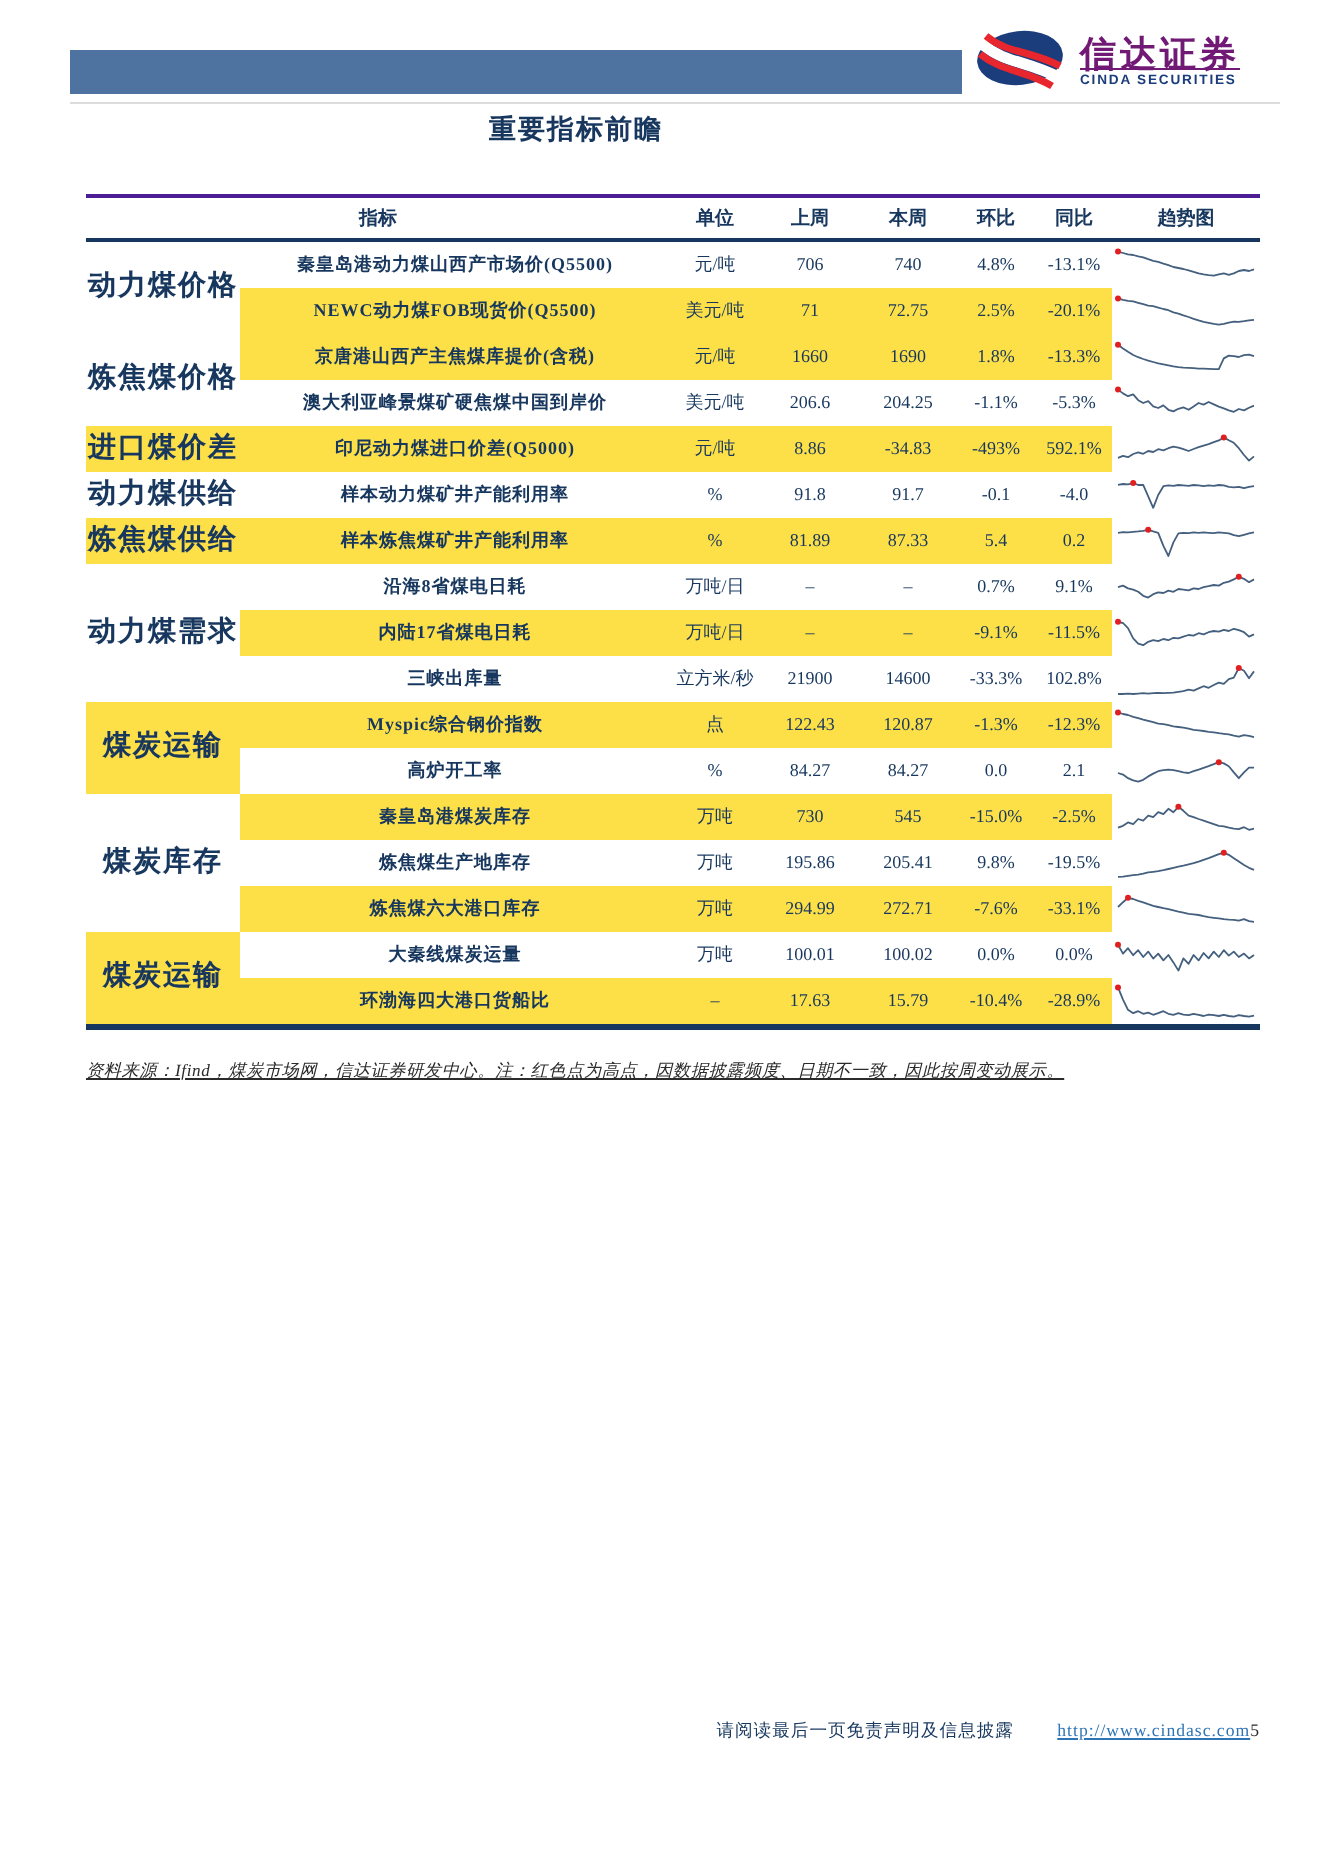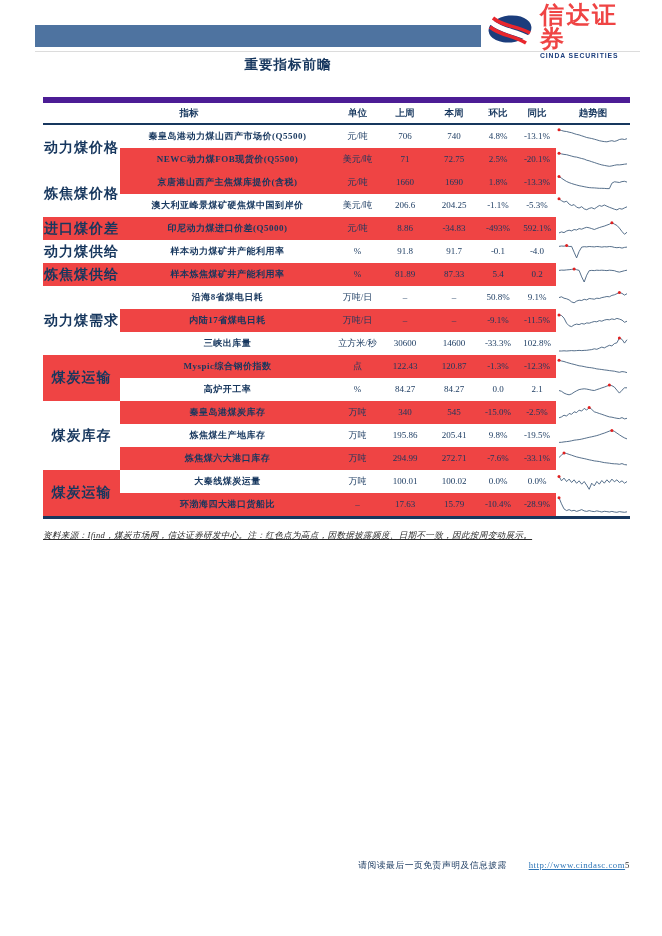--- a/index.html
+++ b/index.html
@@ -4,34 +4,34 @@
 <style>
   html,body{margin:0;padding:0;}
   body{
     width:662px;height:936px;background:#ffffff;position:relative;
     font-family:"Liberation Serif","DejaVu Serif",serif;color:#17375e;
   }
   .header-bar{position:absolute;left:35px;top:25px;width:446px;height:22px;background:#4e73a0;}
   .header-rule{position:absolute;left:35px;top:51px;width:605px;height:0;border-top:1px solid #dcdcdc;}
   .logo{position:absolute;left:487px;top:12px;width:156px;height:38px;display:flex;align-items:center;gap:7px;}
   .logo-text{display:flex;flex-direction:column;line-height:1;}
-  .logo-cn{font-size:24px;font-weight:bold;color:#ef4444;letter-spacing:2px;font-family:"Liberation Sans",sans-serif;}
+  .logo-cn{font-size:18px;font-weight:bold;color:#701a75;letter-spacing:2px;font-family:"Liberation Sans",sans-serif;text-decoration:underline;}
   .logo-en{font-size:6.8px;font-weight:bold;color:#1b3d7c;letter-spacing:0.9px;margin-top:2px;font-family:"Liberation Sans",sans-serif;}
   .page-title{position:absolute;left:0;top:56px;width:576px;text-align:center;
     font-size:13.5px;font-weight:bold;color:#17375e;letter-spacing:1px;}
   .table-wrap{position:absolute;left:43px;top:97px;width:587px;}
   table{border-collapse:collapse;table-layout:fixed;width:587px;
-    border-top:6px solid #4c1d95;border-bottom:3px solid #17375e;}
+    border-top:2px solid #4c1d95;border-bottom:3px solid #17375e;}
   thead tr{border-bottom:2.5px solid #17375e;}
   th{font-size:9.5px;font-weight:bold;color:#17375e;height:20px;padding:0;text-align:center;}
   td{font-size:9px;color:#17375e;text-align:center;height:23px;padding:0;line-height:1.1;
     overflow:hidden;white-space:nowrap;}
   td.group{font-weight:bold;font-size:14px;letter-spacing:1px;}
   td.ind{font-size:9px;letter-spacing:0.5px;font-weight:bold;}
-  .shaded{background:#ef4444;}
+  .shaded{background:#fde047;}
   td.trend{background:#ffffff;padding:0;}
   td.trend svg{display:block;margin:1px auto 0 auto;}
   .footnote{position:absolute;left:43px;top:521px;width:587px;
     font-size:8.6px;font-style:italic;color:#2b2b2b;letter-spacing:0.3px;text-decoration:underline;}
   .page-footer{position:absolute;right:32px;top:860px;font-size:8.8px;color:#17375e;
     letter-spacing:0.5px;white-space:nowrap;}
   .page-footer a{color:#2e75b6;text-decoration:underline;font-style:normal;padding-left:19px;}
   .page-footer .pageno{color:#2b2b2b;}
 </style>
 </head>
@@ -183,21 +183,21 @@
               <circle cx="17.1" cy="3.9" r="1.5" fill="#e02020"></circle>
             </svg>
           </td>
         </tr>
         <tr>
           <td rowspan="3" class="group">动力煤需求</td>
           <td class="ind">沿海8省煤电日耗</td>
           <td class="">万吨/日</td>
           <td class="">–</td>
           <td class="">–</td>
-          <td class="">50.8%</td>
+          <td class="">0.7%</td>
           <td class="">9.1%</td>
           <td class="trend">
             <svg width="72" height="21">
               <polyline points="2.0,9.6 4.5,8.8 7.0,10.2 9.6,10.8 12.1,11.9 14.6,13.9 17.1,14.8 19.6,13.1 22.1,12.2 24.7,12.5 27.2,11.3 29.7,11.9 32.2,10.5 34.7,10.8 37.3,11.2 39.8,10.2 42.3,10.5 44.8,9.6 47.3,9.1 49.9,8.5 52.4,8.8 54.9,7.4 57.4,6.8 59.9,5.7 62.4,4.4 65.0,5.4 67.5,7.1 70.0,5.7" fill="none" stroke="#44607e" stroke-width="0.9" stroke-linejoin="round"></polyline>
               <circle cx="62.4" cy="4.4" r="1.5" fill="#e02020"></circle>
             </svg>
           </td>
         </tr>
         <tr>
           <td class="shaded ind">内陆17省煤电日耗</td>
@@ -209,21 +209,21 @@
           <td class="trend">
             <svg width="72" height="21">
               <polyline points="2.0,3.9 4.5,4.5 7.0,7.1 9.6,12.2 12.1,14.8 14.6,15.6 17.1,13.9 19.6,13.1 22.1,13.6 24.7,12.5 27.2,13.1 29.7,11.9 32.2,12.2 34.7,11.3 37.3,10.5 39.8,10.8 42.3,9.6 44.8,10.2 47.3,9.1 49.9,8.5 52.4,8.8 54.9,7.9 57.4,8.5 59.9,7.4 62.4,8.1 65.0,9.1 67.5,11.3 70.0,10.2" fill="none" stroke="#44607e" stroke-width="0.9" stroke-linejoin="round"></polyline>
               <circle cx="2.0" cy="3.9" r="1.5" fill="#e02020"></circle>
             </svg>
           </td>
         </tr>
         <tr>
           <td class="ind">三峡出库量</td>
           <td class="">立方米/秒</td>
-          <td class="">30600</td>
+          <td class="">21900</td>
           <td class="">14600</td>
           <td class="">-33.3%</td>
           <td class="">102.8%</td>
           <td class="trend">
             <svg width="72" height="21">
               <polyline points="2.0,17.0 4.5,17.0 7.0,16.8 9.6,17.0 12.1,16.8 14.6,16.6 17.1,16.8 19.6,16.6 22.1,16.4 24.7,16.6 27.2,16.4 29.7,16.3 32.2,15.9 34.7,15.6 37.3,14.8 39.8,15.3 42.3,14.2 44.8,13.1 47.3,13.9 49.9,12.5 52.4,11.3 54.9,11.9 57.4,9.6 59.9,8.8 62.4,4.0 65.0,5.4 67.5,9.1 70.0,5.7" fill="none" stroke="#44607e" stroke-width="0.9" stroke-linejoin="round"></polyline>
               <circle cx="62.4" cy="4.0" r="1.5" fill="#e02020"></circle>
             </svg>
           </td>
         </tr>
@@ -253,21 +253,21 @@
             <svg width="72" height="21">
               <polyline points="2.0,10.5 4.5,11.3 7.0,13.1 9.6,14.2 12.1,14.8 14.6,13.9 17.1,12.2 19.6,10.8 22.1,9.6 24.7,9.1 27.2,8.8 29.7,9.1 32.2,9.6 34.7,10.2 37.3,10.5 39.8,9.6 42.3,8.8 44.8,7.9 47.3,7.1 49.9,6.1 52.4,5.1 54.9,5.7 57.4,7.1 59.9,10.2 62.4,13.1 65.0,10.2 67.5,7.8 70.0,7.8" fill="none" stroke="#44607e" stroke-width="0.9" stroke-linejoin="round"></polyline>
               <circle cx="52.4" cy="5.1" r="1.5" fill="#e02020"></circle>
             </svg>
           </td>
         </tr>
         <tr>
           <td rowspan="3" class="group">煤炭库存</td>
           <td class="shaded ind">秦皇岛港煤炭库存</td>
           <td class="shaded ">万吨</td>
-          <td class="shaded ">340</td>
+          <td class="shaded ">730</td>
           <td class="shaded ">545</td>
           <td class="shaded ">-15.0%</td>
           <td class="shaded ">-2.5%</td>
           <td class="trend">
             <svg width="72" height="21">
               <polyline points="2.0,14.8 4.5,13.9 7.0,12.2 9.6,13.1 12.1,10.5 14.6,11.3 17.1,8.8 19.6,9.6 22.1,7.1 24.7,8.1 27.2,5.4 29.7,7.1 32.2,4.4 34.7,6.4 37.3,8.8 39.8,9.6 42.3,10.5 44.8,11.3 47.3,12.2 49.9,13.1 52.4,13.9 54.9,14.2 57.4,14.8 59.9,15.3 62.4,15.6 65.0,14.6 67.5,15.9 70.0,15.3" fill="none" stroke="#44607e" stroke-width="0.9" stroke-linejoin="round"></polyline>
               <circle cx="32.2" cy="4.4" r="1.5" fill="#e02020"></circle>
             </svg>
           </td>
         </tr>

